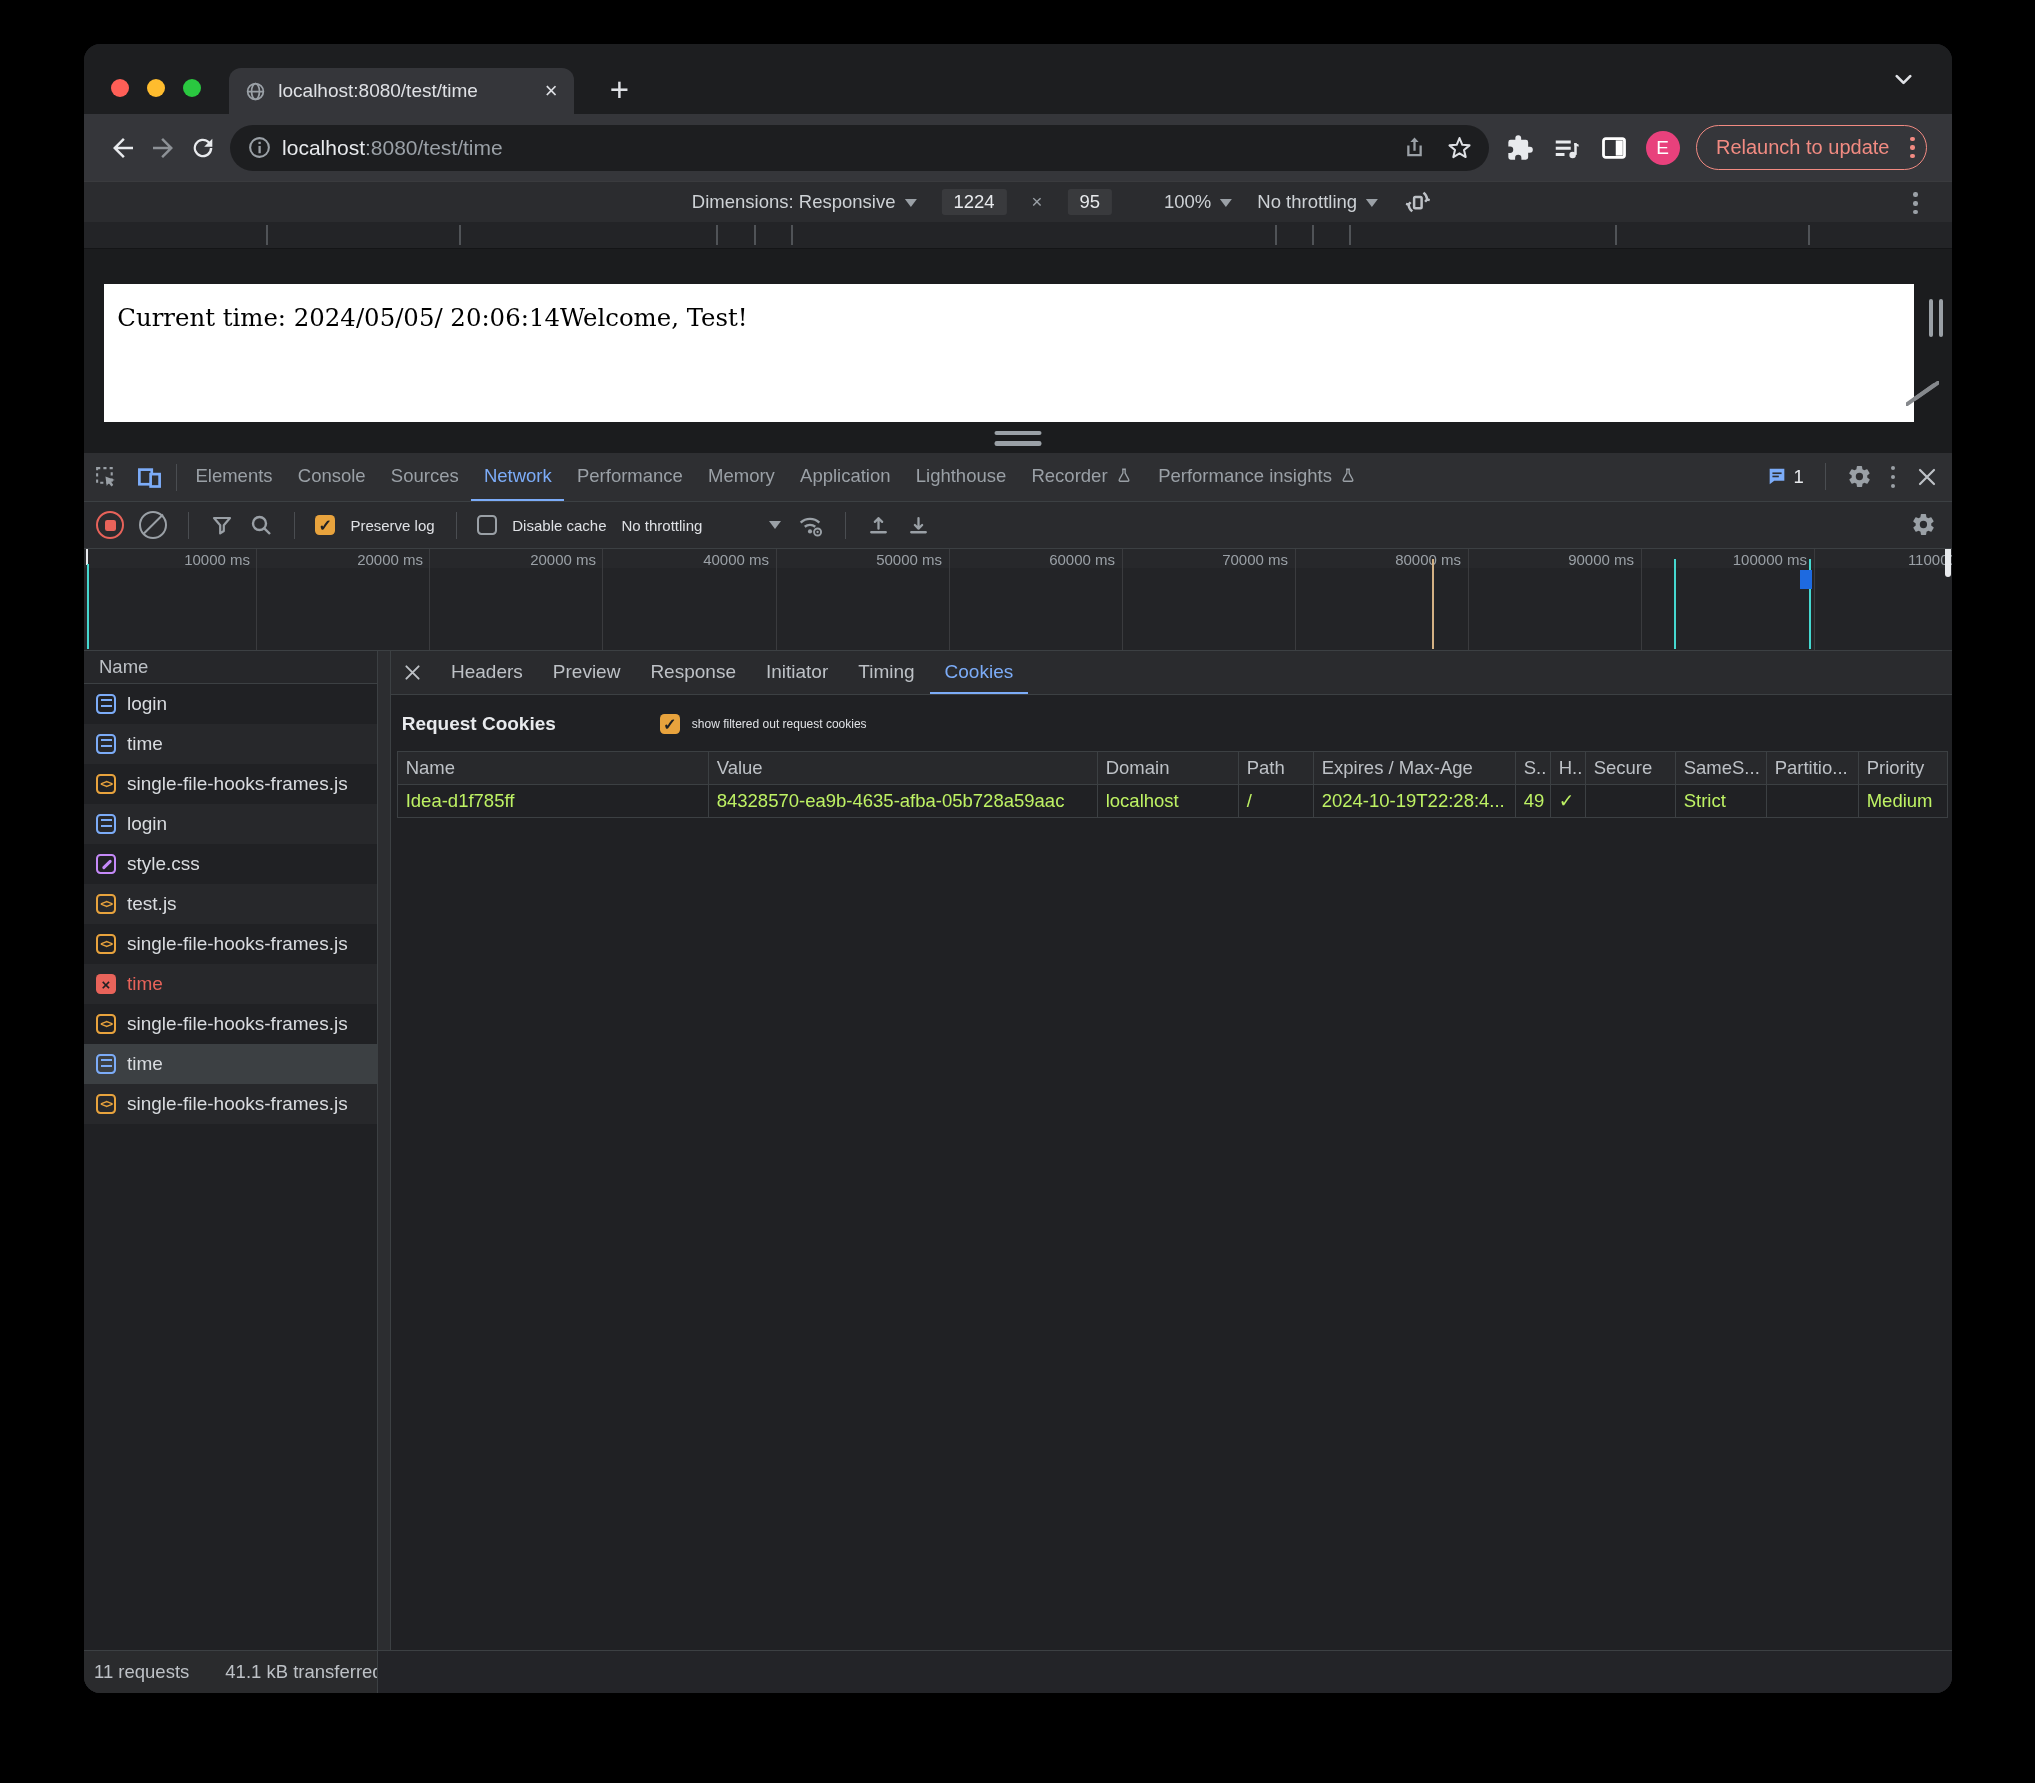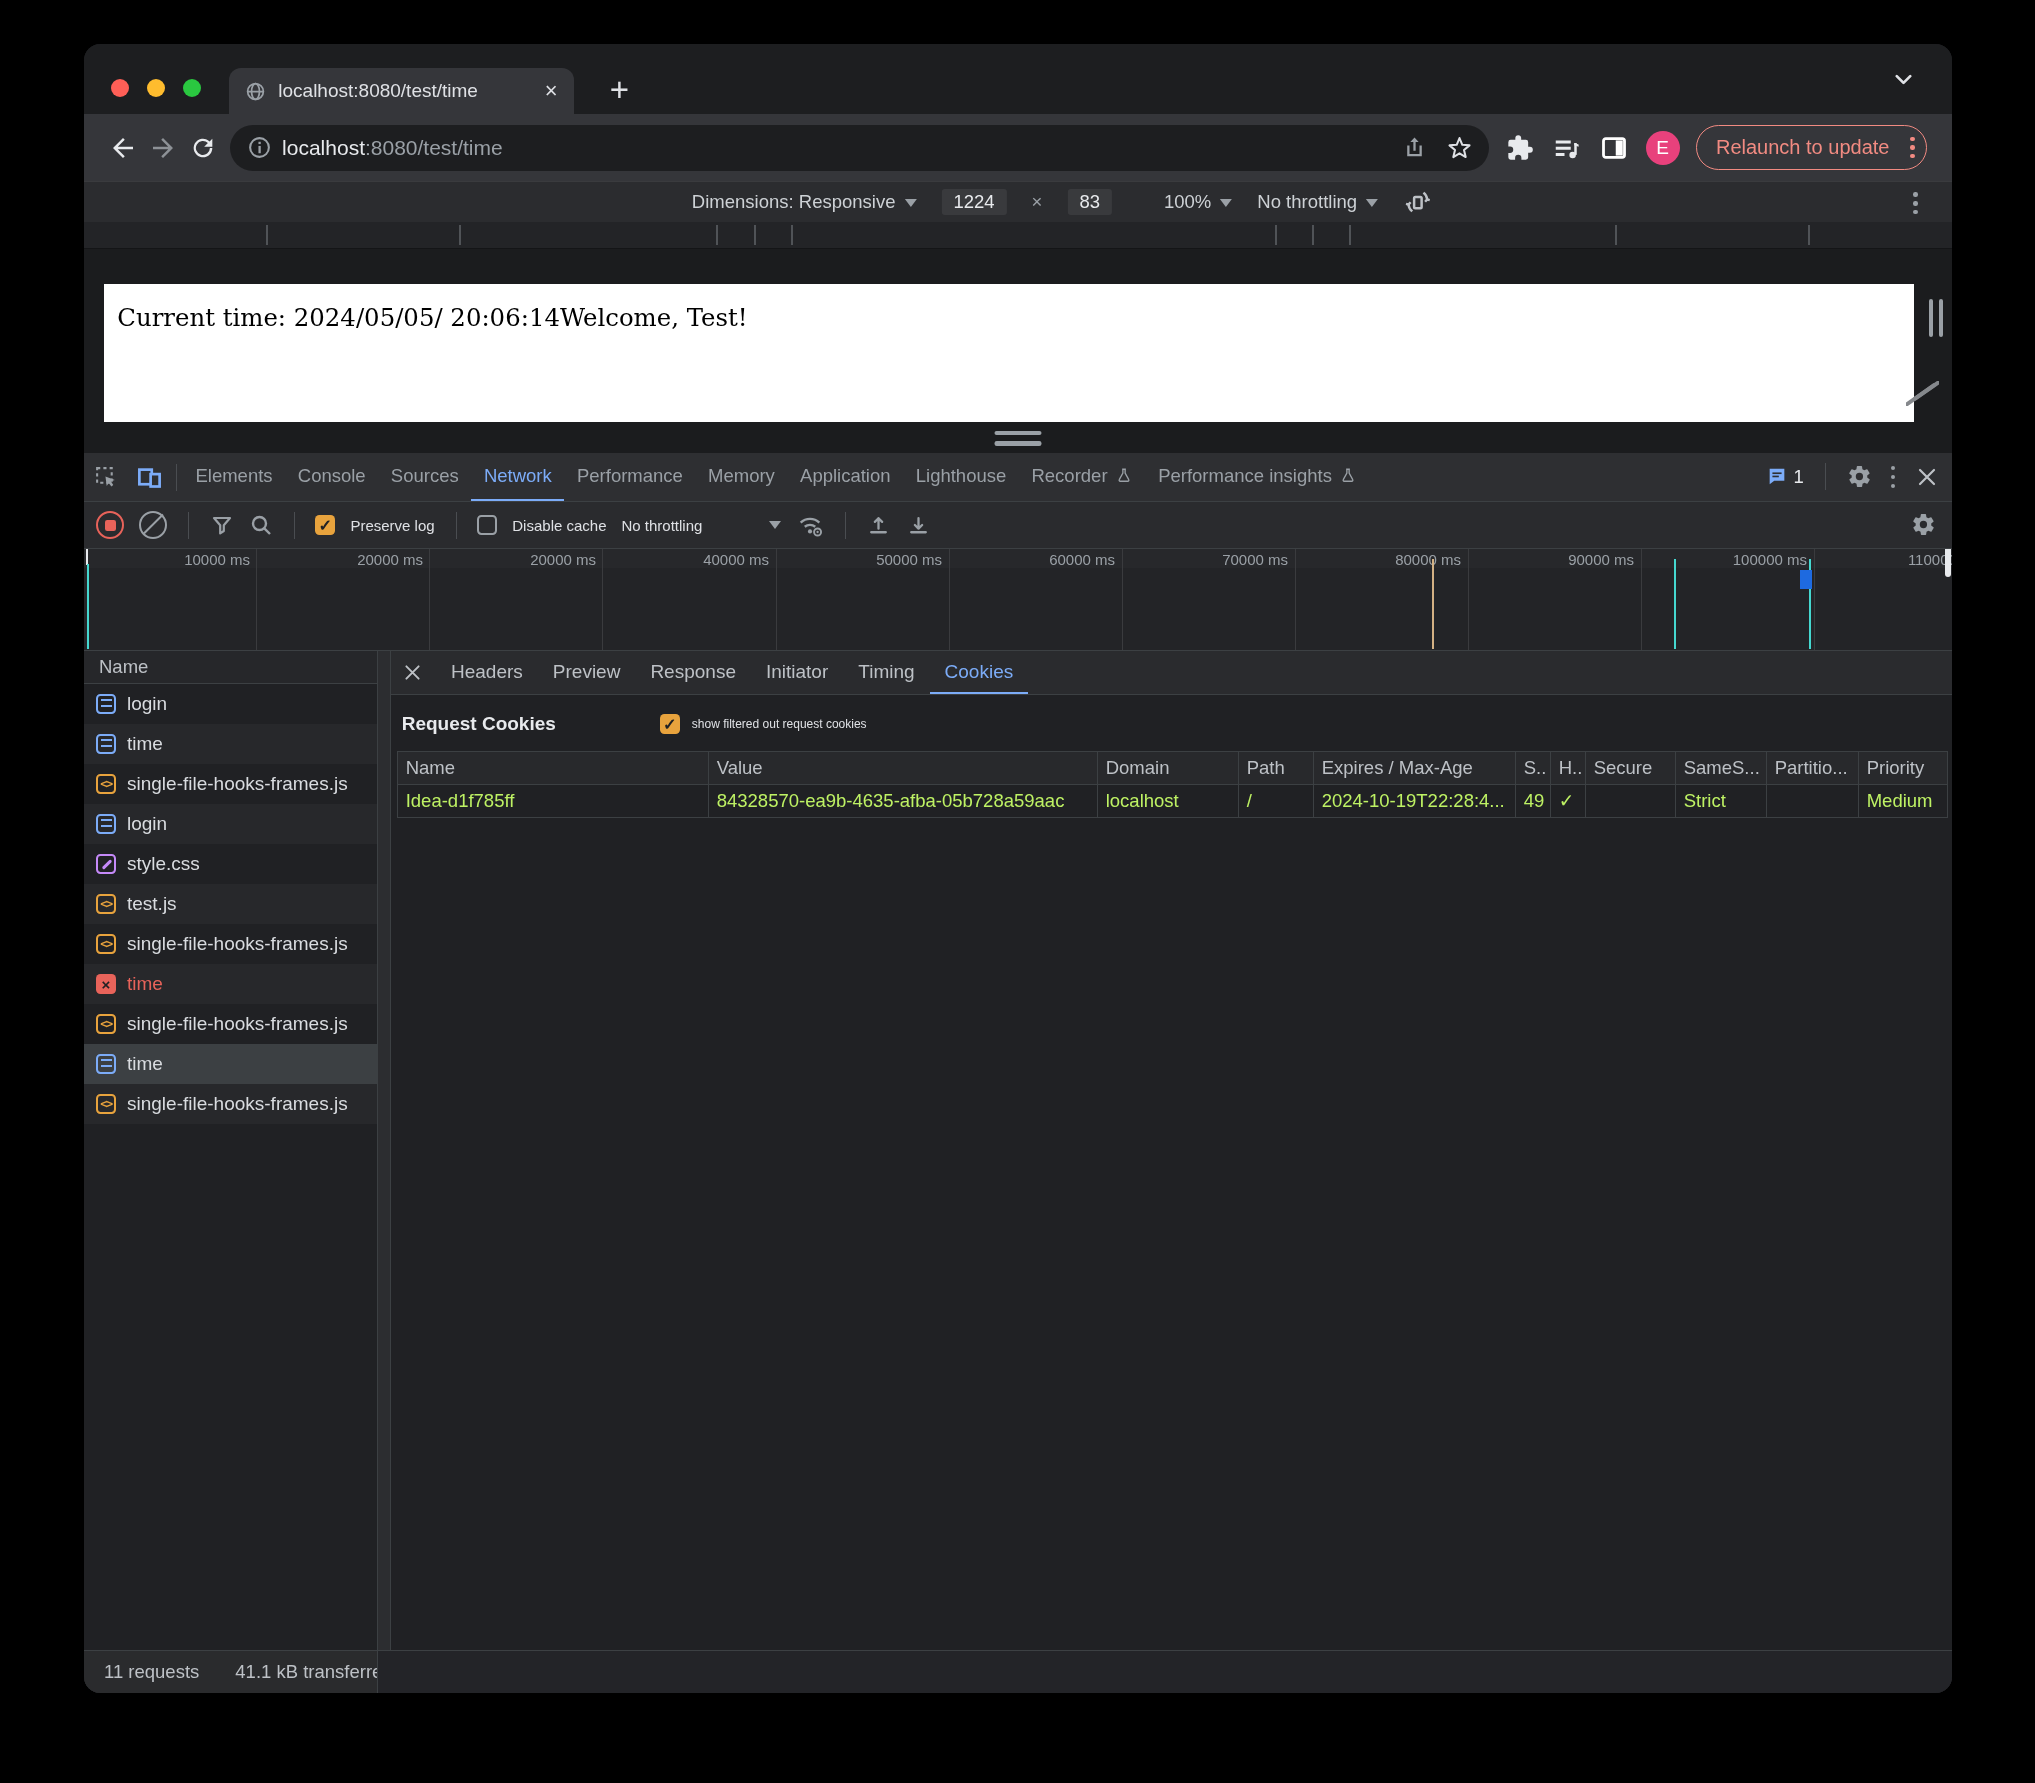--- a/index.html
+++ b/index.html
@@ -109,21 +109,21 @@
   .rc-filter .lbl{font-size:12px;}
 
   table.cookies{border-collapse:collapse;margin-top:16.3px;table-layout:fixed;width:1549px;font-size:18.5px;}
   table.cookies th,table.cookies td{border:0.7px solid #3c4043;padding:0 7.4px;height:33px;text-align:left;font-weight:normal;white-space:nowrap;overflow:hidden;box-sizing:border-box;}
   table.cookies th{background:#28292c;color:#bdc1c6;}
   table.cookies td{color:#bef264;background:#202124;}
   tr.sel-row td{background:#1d4d70;color:#e8eaed;}
   td.ctr,th.ctr{text-align:center;}
 
   .statusbar{height:43px;border-top:0.7px solid #3c4043;background:#232428;display:flex;align-items:center;box-sizing:border-box;flex:0 0 auto;}
-  .sb-left{width:294px;height:100%;background:#2a2b2d;border-right:0.7px solid #3c4043;display:flex;align-items:center;gap:18px;padding-left:20px;box-sizing:border-box;color:#bdc1c6;font-size:18.5px;white-space:nowrap;overflow:hidden;}
+  .sb-left{width:294px;height:100%;background:#2a2b2d;border-right:0.7px solid #3c4043;display:flex;align-items:center;gap:18px;padding-left:10px;box-sizing:border-box;color:#bdc1c6;font-size:18.5px;white-space:nowrap;overflow:hidden;}
   .sb-div{width:0.7px;height:21px;background:#5f6368;}
 
   svg{display:block;}
 </style>
 </head>
 <body>
 
 <div class="win">
 
   <div class="tabstrip">
@@ -207,21 +207,21 @@
           <i></i>
         </span>
     </div>
   </div>
 
   <div class="devicebar">
     <div class="db-center">
       <span><span>Dimensions: Responsive</span><span class="caret"></span></span>
       <span class="db-num">1224</span>
       <span style="color:#9aa0a6">×</span>
-      <span class="db-num">83</span>
+      <span class="db-num">95</span>
       <span style="margin-left:27px"><span>100%</span><span class="caret"></span></span>
       <span><span>No throttling</span><span class="caret"></span></span>
       <svg width="30" height="30" viewBox="0 0 24 24">
           <path d="M16.5 4.5a8 8 0 0 1 3 5.5" fill="none" stroke="#bdc1c6" stroke-width="2"></path>
           <path d="M21.5 10.5l-2-.5-1.7 1.8" fill="none" stroke="#bdc1c6" stroke-width="2"></path>
           <path d="M7.5 19.5a8 8 0 0 1-3-5.5" fill="none" stroke="#bdc1c6" stroke-width="2"></path>
           <path d="M2.5 13.5l2 .5 1.7-1.8" fill="none" stroke="#bdc1c6" stroke-width="2"></path>
           <rect x="9" y="8" width="6" height="9" rx="1" fill="none" stroke="#bdc1c6" stroke-width="2"></rect>
         </svg>
     </div>

